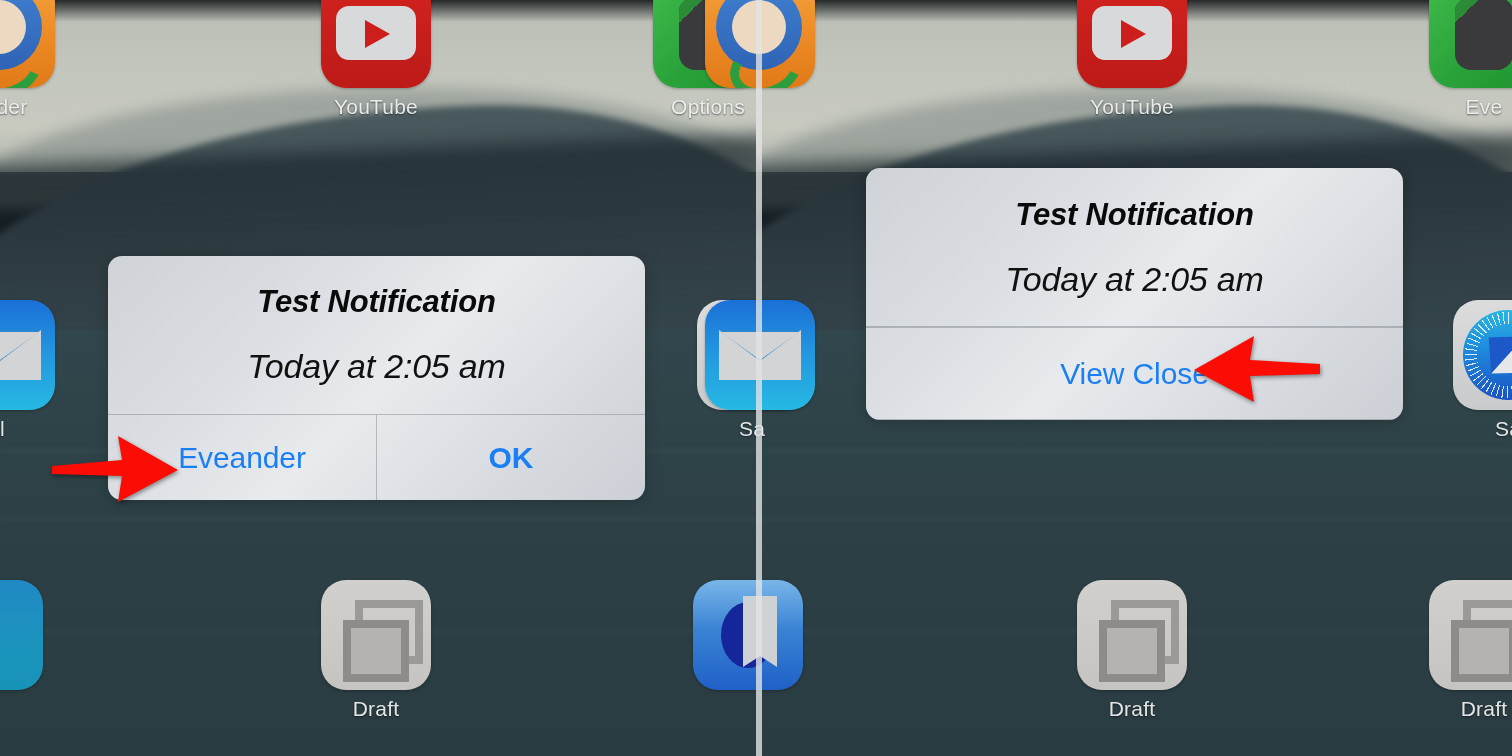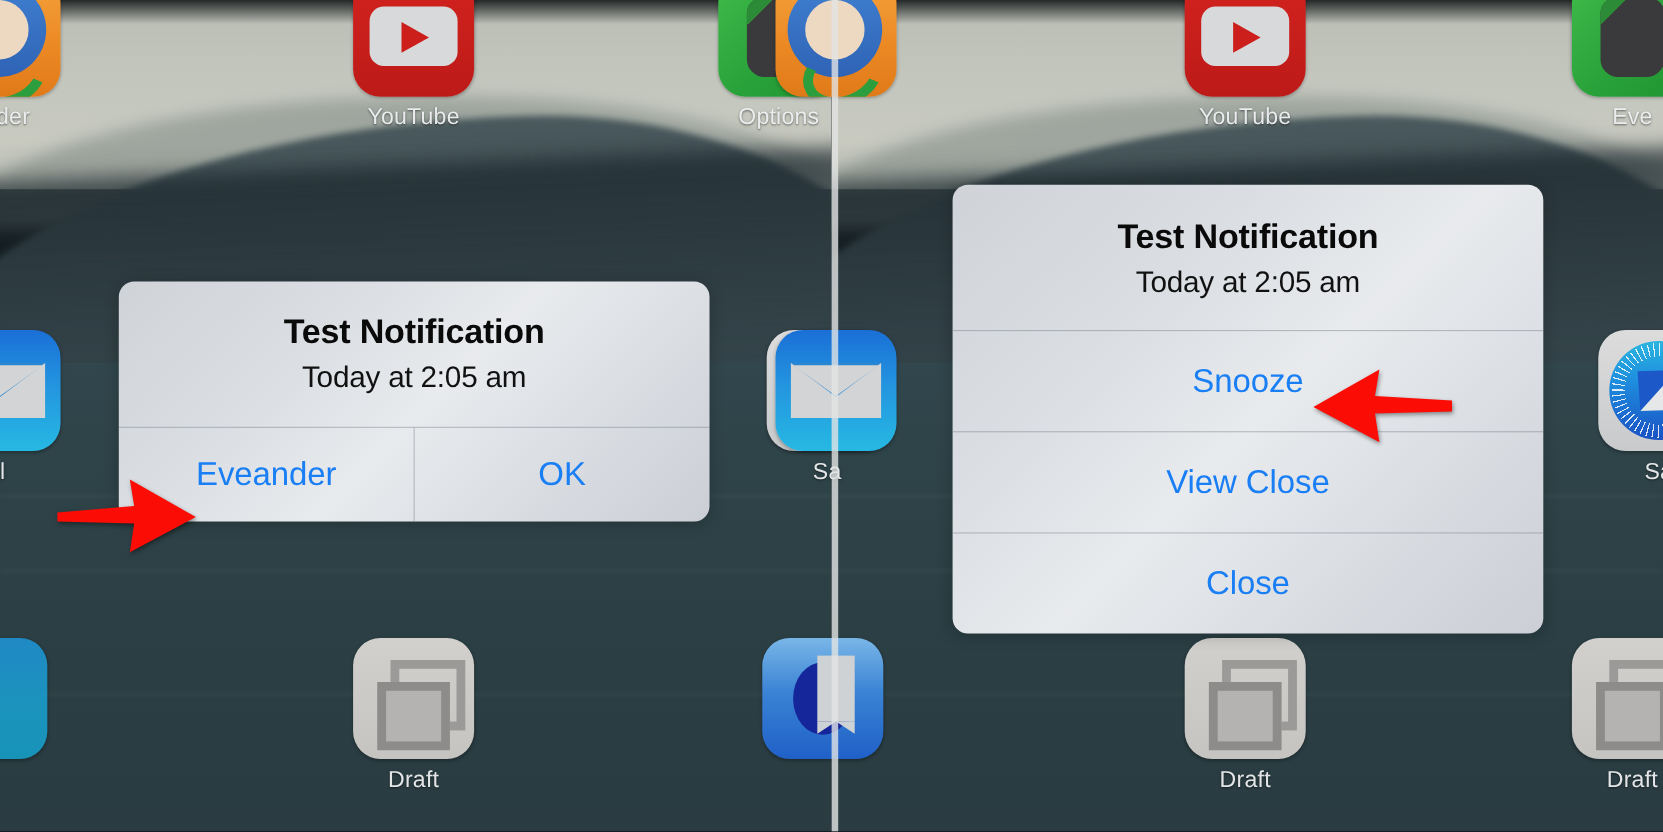--- a/index.html
+++ b/index.html
@@ -313,49 +313,50 @@
         rgba(224,227,231,.97) 30%,
         rgba(236,238,241,.98) 52%,
         rgba(221,224,229,.97) 78%,
         rgba(210,213,219,.96) 100%);
     box-shadow: 0 2px 14px rgba(0,0,0,.22);
     z-index: 30;
   }
   .alert-head {
     padding: 26px 20px 22px;
     text-align: center;
+    font-style: italic;
   }
   .alert-title {
     font-size: 31px;
     font-weight: bold;
     color: #0a0a0a;
     letter-spacing: -.2px;
     line-height: 1.1;
   }
   .alert-sub {
-    margin-top: 10px;
-    font-size: 27px;
+    margin-top: 29px;
+    font-size: 34px;
     color: #111;
     letter-spacing: -.2px;
     line-height: 1.1;
   }
   .hr {
     height: 1px;
     background: rgba(120,126,134,.45);
   }
   .alert-btn {
     height: 85px;
     line-height: 85px;
     text-align: center;
     font-size: 30px;
     color: #1a7ff5;
     letter-spacing: -.1px;
     cursor: default;
   }
-  .alert-btn.bold { font-weight: normal; }
+  .alert-btn.bold { font-weight: bold; }
 
   
   #alert-left {
     left: 108px;
     top: 256px;
     width: 537px;
   }
   #alert-left .alert-head { padding: 29px 20px 29px; }
   .btn-row {
     display: flex;
@@ -551,25 +552,23 @@
       <div class="alert-btn bold">OK</div>
     </div>
   </div>
 
   <div class="alert" id="alert-right">
     <div class="alert-head">
       <div class="alert-title">Test Notification</div>
       <div class="alert-sub">Today at 2:05 am</div>
     </div>
     <div class="hr"></div>
-    <div class="alert-btn">Snooze</div>
     <div class="hr"></div>
     <div class="alert-btn">View Close</div>
     <div class="hr"></div>
-    <div class="alert-btn bold">Close</div>
   </div>
 
   <svg class="arrow" id="arrow-options" width="128" height="74" viewBox="0 0 128 74">
     <path d="M0,34 L70,28 L66,4 L126,38 L66,70 L70,44 L0,42 Z" fill="#fb0d06"></path>
   </svg>
 
   <svg class="arrow" id="arrow-snooze" width="128" height="74" viewBox="0 0 128 74">
     <path d="M128,30 L58,26 L62,2 L2,36 L62,68 L58,42 L128,40 Z" fill="#fb0d06"></path>
   </svg>
 

